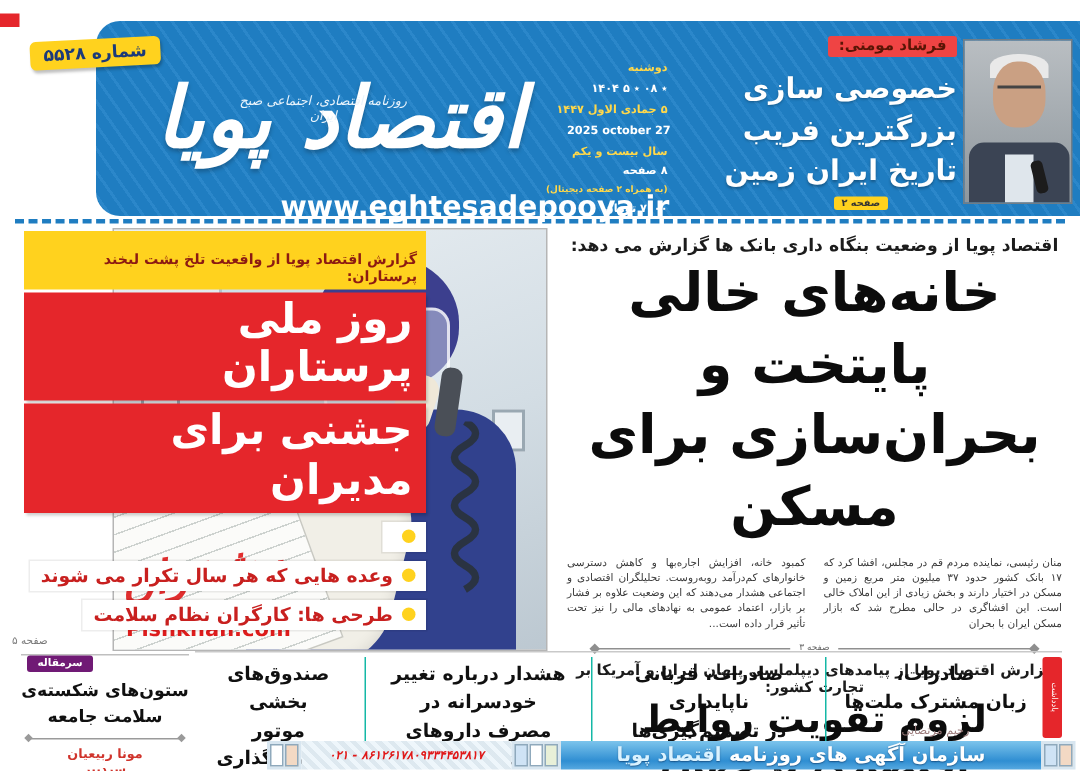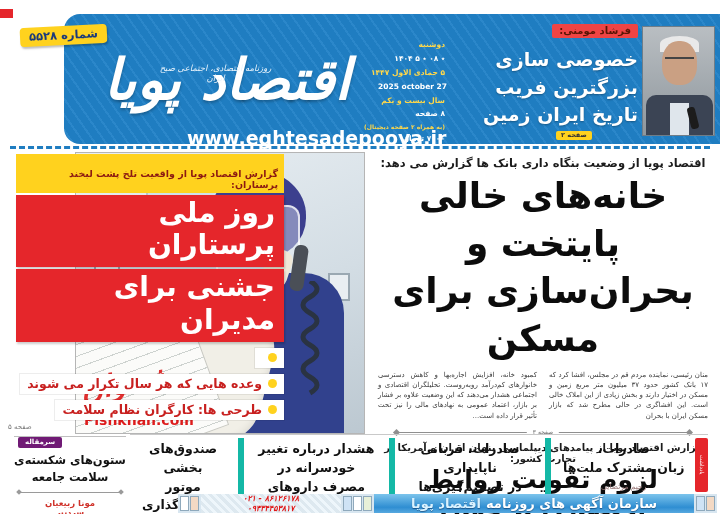--- a/index.html
+++ b/index.html
@@ -125,21 +125,21 @@
   .divider { position:relative; border-top:1px solid #8f8f8f; margin:11px 18px 0; }
   .divider::before, .divider::after { content:""; position:absolute; top:-3px; width:5px; height:5px; background:#8f8f8f; transform:rotate(45deg); }
   .divider::before { right:-2px; } .divider::after { left:-2px; }
   .div-label { position:absolute; top:-5px; left:50%; transform:translateX(-50%); background:#fff; padding:0 6px; font-size:6px; color:#666; white-space:nowrap; }
   .dip-kicker { font-size:10px; font-weight:bold; color:#1c1c1c; margin-top:9px; }
   .dip-headline { font-size:25px; font-weight:bold; color:#0c0c0c; letter-spacing:-.5px; margin-top:1px; }
   
   .bottom-sep { position:absolute; left:130px; right:12px; top:434px; border-top:1px solid #c9c9c9; }
   .bottom-row { position:absolute; right:12px; left:128px; top:438px; height:56px; display:flex; }
   .b-item { position:relative; padding:2px 6px 0; text-align:center; }
-  .b-item + .b-item { border-right:6px solid #14b8a6; }
+  .b-item + .b-item { border-right:1px solid #14b8a6; }
   .b-item.w1 { width:27%; padding-right:18px; }
   .b-item.w2 { width:27%; } .b-item.w3 { width:26%; } .b-item.w4 { width:20%; }
   .b-tag {
     position:absolute; right:0; top:0; width:13px; height:54px; background:#e5262b;
     color:#fff; font-size:5.5px; writing-mode:vertical-rl; text-align:center; line-height:13px; border-radius:2px;
   }
   .bh { font-size:12.5px; font-weight:bold; color:#101010; line-height:1.5; }
   .bauthor { font-size:7.5px; color:#9b7a7a; margin-top:4px; }
   .bpage { font-size:6px; color:#777; text-align:right; margin-top:3px; padding-right:8px; }
   
@@ -150,21 +150,21 @@
   .ed-div::before, .ed-div::after { content:""; position:absolute; top:-2.5px; width:4px; height:4px; background:#9a9a9a; transform:rotate(45deg); }
   .ed-div::before { right:-1px; } .ed-div::after { left:-1px; }
   .ed-author { margin-top:5px; color:#d0342c; font-size:8.5px; font-weight:bold; }
   .ed-role { color:#d0342c; font-size:8px; font-weight:bold; }
   
   .ad-bar { position:absolute; left:178px; right:3px; top:494px; height:19px; display:flex; direction:ltr; }
   .phones {
     width:140px; background:#eef6fb;
     background-image:repeating-linear-gradient(45deg,rgba(120,150,170,.14) 0 3px,transparent 3px 6px);
     color:#e01818; font-weight:bold; font-style:italic; font-size:8px; line-height:1.15;
-    display:flex; flex-direction:column; justify-content:center; align-items:center; direction:ltr;
+    display:flex; flex-direction:row; justify-content:center; align-items:center; direction:ltr;
   }
   .thumbs { display:flex; gap:1px; align-items:center; background:#d8e6f0; padding:0 2px; }
   .thumb { width:9px; height:15px; border:1px solid #8fa9bc; }
   .t1 { background:#ffffff; } .t2 { background:#cfe3f5; } .t3 { background:#f3d9c4; } .t4 { background:#e8f0d8; }
   .ad-title {
     flex:1; background:linear-gradient(180deg,#7cc4ec 0%,#2f8ed2 70%,#57a9e0 100%);
     display:flex; align-items:center; justify-content:center; gap:5px; direction:rtl;
     color:#fff; font-weight:bold; font-size:13px; text-shadow:0 1px 1px rgba(0,30,70,.5); white-space:nowrap;
   }
   .ad-brand { color:#d9f2ff; }

